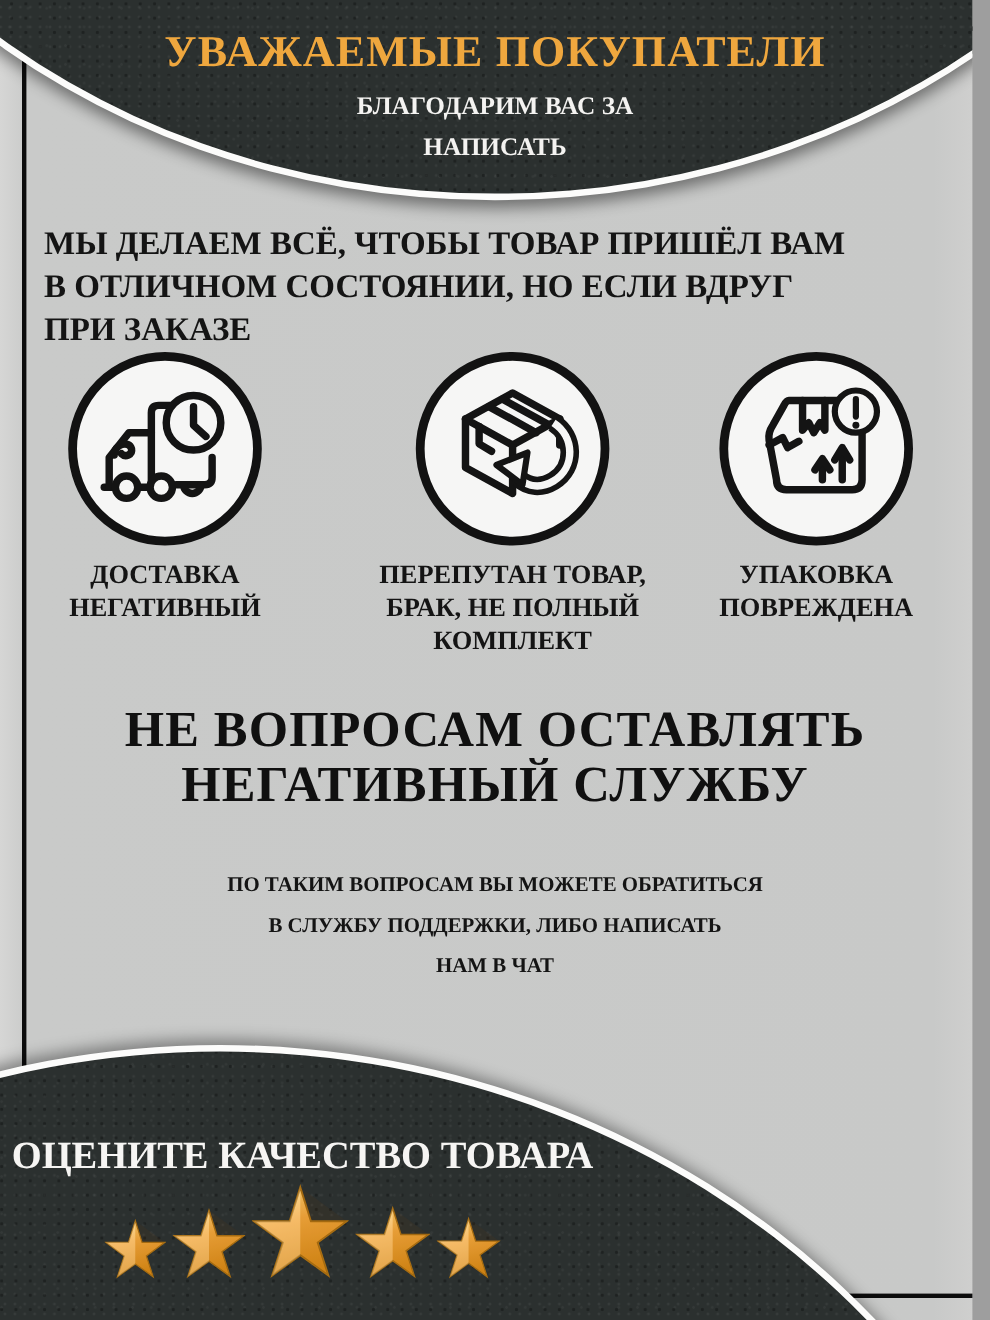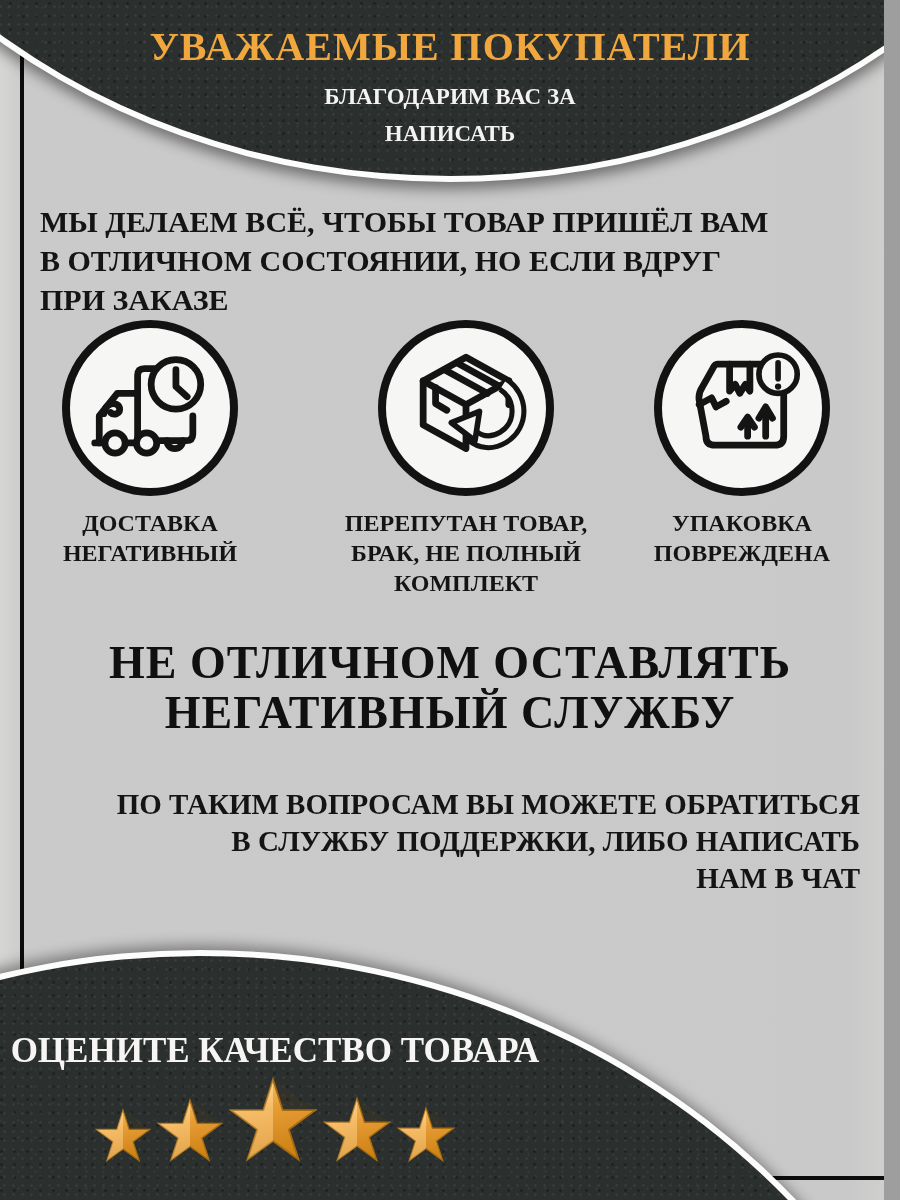--- a/index.html
+++ b/index.html
@@ -51,22 +51,22 @@
     width:176px; height:176px; margin:0 auto; border-radius:50%;
     border:8px solid #121212; background:#f6f6f5;
     display:flex; align-items:center; justify-content:center;
   }
   .icon-circle svg { width:124px; height:124px; }
   .issue-label { margin-top:12px; font-size:24px; line-height:30px; color:#141414; }
 
   .warning { left:40px; top:638px; width:820px; text-align:center;
              font-size:46px; line-height:50px; letter-spacing:1px; color:#101010; }
 
-  .support { left:40px; top:786px; width:820px; text-align:right;
-             font-size:29px; line-height:37px; color:#141414; }
+  .support { left:40px; top:786px; width:820px; text-align:center;
+             font-size:19px; line-height:37px; color:#141414; }
 
   .footer-content { left:0; top:1030px; width:550px; text-align:center; color:#f6f5f3; }
   .footer-title { font-size:35px; line-height:41px; }
   .stars { display:flex; justify-content:center; align-items:flex-end; gap:6px; margin-top:4px; }
   .star-1 svg { width:56px; height:56px; }
   .star-2 svg { width:66px; height:66px; }
   .star-3 svg { width:88px; height:88px; }
   .star-4 svg { width:68px; height:68px; }
   .star-5 svg { width:58px; height:58px; }
 </style>
@@ -167,21 +167,21 @@
         <circle cx="87" cy="36" r="2.8" fill="#141414"></circle>
       </svg>
     </div>
     <div class="issue-label">
       <div>УПАКОВКА</div>
       <div>ПОВРЕЖДЕНА</div>
     </div>
   </div>
 
   <div class="layer warning">
-    <div>НЕ ОТЛИЧНОМ ОСТАВЛЯТЬ</div>
+    <div>НЕ ВОПРОСАМ ОСТАВЛЯТЬ</div>
     <div>НЕГАТИВНЫЙ СЛУЖБУ</div>
   </div>
 
   <div class="layer support">
     <div>ПО ТАКИМ ВОПРОСАМ ВЫ МОЖЕТЕ ОБРАТИТЬСЯ</div>
     <div>В СЛУЖБУ ПОДДЕРЖКИ, ЛИБО НАПИСАТЬ</div>
     <div>НАМ В ЧАТ</div>
   </div>
 
   <div class="layer footer-content">

